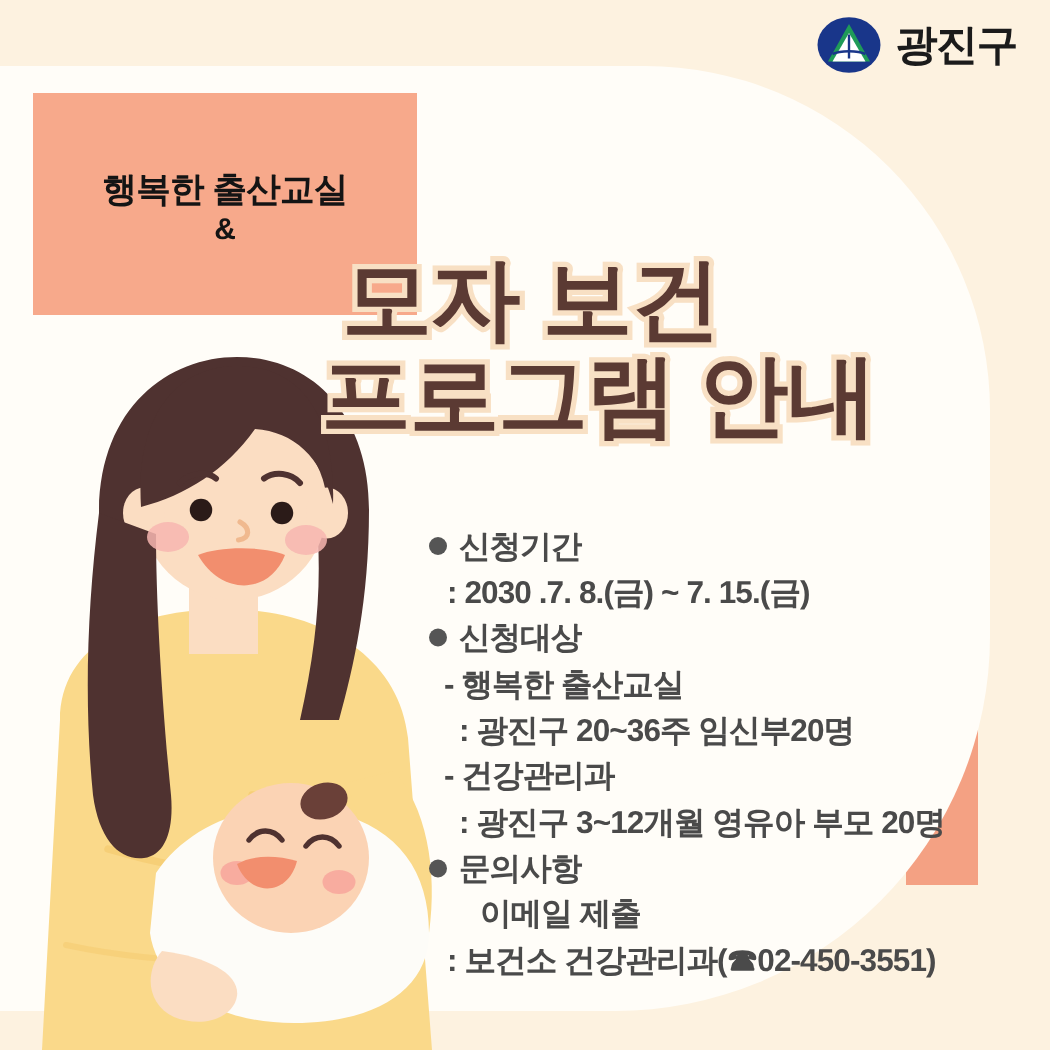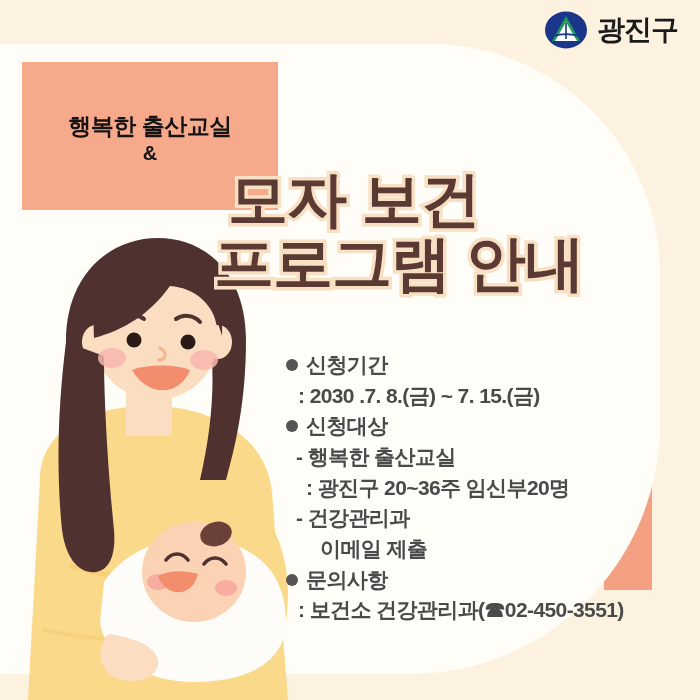--- a/index.html
+++ b/index.html
@@ -298,31 +298,34 @@
     </div>
 
     <div class="info-row sub2">
       <span>: 광진구 20~36주 임신부20명</span>
     </div>
 
     <div class="info-row dash">
       <span>- 건강관리과</span>
     </div>
 
-
-
-
-    <div class="info-row indent">
-      <span>이메일 제출</span>
-    </div>
+    <div class="info-row sub2">
+      <span>: 광진구 3~12개월 영유아 부모 20명</span>
+    </div>
+
+
 
     <div class="info-row">
       <span class="bullet"></span>
       <span>문의사항</span>
     </div>
 
+    <div class="info-row indent">
+      <span>이메일 제출</span>
+    </div>
+
     <div class="info-row sub">
       <span>: 보건소 건강관리과(☎02-450-3551)</span>
     </div>
 
   </div>
 
 </div>
 
 </body></html>

